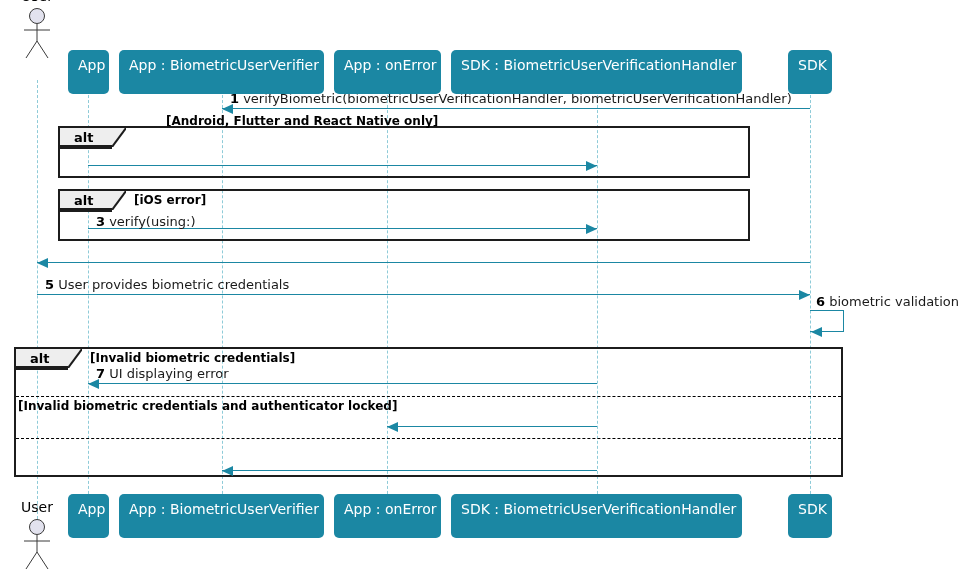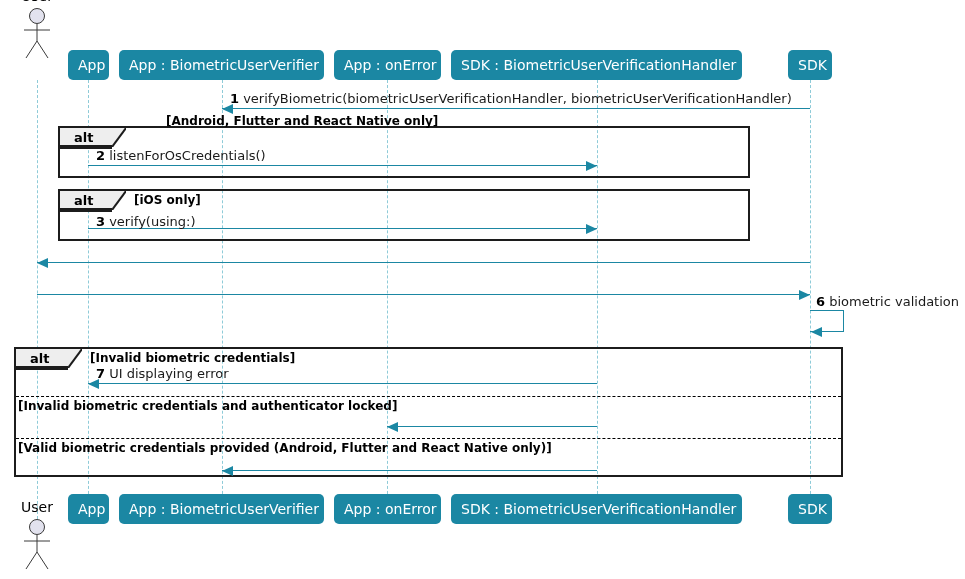--- a/index.html
+++ b/index.html
@@ -24,21 +24,21 @@
     position: absolute;
     width: 0;
     border-left: 1px dashed #8ECBD8;
     z-index: 1;
   }
 
   
   .participant {
     position: absolute;
     box-sizing: border-box;
-    height: 30px;
+    height: 44px;
     line-height: 30px;
     border-radius: 5px;
     color: #ffffff;
     font-size: 14px;
     text-align: center;
     white-space: nowrap;
     z-index: 6;
     padding: 0 10px;
   }
 
@@ -195,50 +195,49 @@
     <div class="frag-tab" style="left: 60px; top: 191px; width: 52px; height: 19px; background: rgb(238, 238, 238); border-top-color: rgb(28, 28, 28); border-right: none; border-bottom-color: rgb(28, 28, 28); border-left-color: rgb(28, 28, 28);"></div>
     <div class="frag-tab-clip" style="left: 112px; top: 191px; width: 14px; height: 19px;"><svg width="14" height="19" viewBox="0 0 14 19">
         <path d="M0,0 L14,0 L0,19 Z" fill="#EEEEEE"></path>
         <path d="M14,0 L0,19 L0,19" fill="none" stroke="#1C1C1C" stroke-width="2"></path>
         <path d="M0,18 L0,19 L0,19" fill="none" stroke="#1C1C1C" stroke-width="2"></path>
         <line x1="0" y1="18" x2="14" y2="18" stroke="none"></line>
         <line x1="0" y1="18" x2="0" y2="18" stroke="#1C1C1C" stroke-width="2"></line>
       </svg></div>
     <div style="position: absolute; left: 60px; top: 210px; width: 52px; height: 0px; border-top: 2px solid rgb(28, 28, 28); z-index: 5;"></div>
     <div class="frag-kw" style="left: 74px; top: 193px;">alt</div>
-    <div class="frag-guard" style="left: 134px; top: 193px;">[iOS only]</div>
+    <div class="frag-guard" style="left: 134px; top: 193px;">[iOS error]</div>
     <div class="frag" style="left: 14px; top: 347px; width: 829px; height: 130px; border-color: rgb(28, 28, 28);"></div>
     <div class="frag-tab" style="left: 16px; top: 349px; width: 52px; height: 19px; background: rgb(238, 238, 238); border-top-color: rgb(28, 28, 28); border-right: none; border-bottom-color: rgb(28, 28, 28); border-left-color: rgb(28, 28, 28);"></div>
     <div class="frag-tab-clip" style="left: 68px; top: 349px; width: 14px; height: 19px;"><svg width="14" height="19" viewBox="0 0 14 19">
         <path d="M0,0 L14,0 L0,19 Z" fill="#EEEEEE"></path>
         <path d="M14,0 L0,19 L0,19" fill="none" stroke="#1C1C1C" stroke-width="2"></path>
         <path d="M0,18 L0,19 L0,19" fill="none" stroke="#1C1C1C" stroke-width="2"></path>
         <line x1="0" y1="18" x2="14" y2="18" stroke="none"></line>
         <line x1="0" y1="18" x2="0" y2="18" stroke="#1C1C1C" stroke-width="2"></line>
       </svg></div>
     <div style="position: absolute; left: 16px; top: 368px; width: 52px; height: 0px; border-top: 2px solid rgb(28, 28, 28); z-index: 5;"></div>
     <div class="frag-kw" style="left: 30px; top: 351px;">alt</div>
     <div class="frag-guard" style="left: 18px; top: 399px;">[Invalid biometric credentials and authenticator locked]</div>
     <div class="frag-guard" style="left: 90px; top: 351px;">[Invalid biometric credentials]</div>
-    <div class="frag-guard" style="left: 18px; top: 441px;">[Valid biometric credentials provided (Android, Flutter and React Native only)]</div>
     <div class="frag-divider" style="left: 16px; top: 396px; width: 825px;"></div>
     <div class="frag-divider" style="left: 16px; top: 438px; width: 825px;"></div>
     <div class="msg-line" style="left: 222px; top: 108px; width: 588px; border-top-color: rgb(27, 135, 163);"></div>
     <div class="arrow-head arrow-left" style="left: 222px; top: 104px;"></div>
     <div class="msg-label" style="left: 230px; top: 91px;"><b>1</b> verifyBiometric(biometricUserVerificationHandler, biometricUserVerificationHandler)</div>
     <div class="msg-line" style="left: 88px; top: 165px; width: 509px; border-top-color: rgb(27, 135, 163);"></div>
     <div class="arrow-head arrow-right" style="left: 586px; top: 161px;"></div>
-    <div class="msg-label" style="left: 96px; top: 148px;"><b>2</b> listenForOsCredentials()</div>
     <div class="msg-line" style="left: 88px; top: 228px; width: 509px; border-top-color: rgb(27, 135, 163);"></div>
     <div class="arrow-head arrow-right" style="left: 586px; top: 224px;"></div>
     <div class="msg-label" style="left: 96px; top: 214px;"><b>3</b> verify(using:)</div>
     <div class="msg-line" style="left: 37px; top: 262px; width: 773px; border-top-color: rgb(27, 135, 163);"></div>
     <div class="arrow-head arrow-left" style="left: 37px; top: 258px;"></div>
     <div class="msg-line" style="left: 37px; top: 294px; width: 773px; border-top-color: rgb(27, 135, 163);"></div>
     <div class="arrow-head arrow-right" style="left: 799px; top: 290px;"></div>
+    <div class="msg-label" style="left: 45px; top: 277px;"><b>5</b> User provides biometric credentials</div>
     <div class="self-msg" style="left: 810px; top: 310px; width: 34px; height: 22px;"></div>
     <div class="arrow-head arrow-left" style="left: 811px; top: 327px;"></div>
     <div class="msg-label" style="left: 816px; top: 294px;"><b>6</b> biometric validation</div>
     <div class="msg-line" style="left: 88px; top: 383px; width: 509px; border-top-color: rgb(27, 135, 163);"></div>
     <div class="arrow-head arrow-left" style="left: 88px; top: 379px;"></div>
     <div class="msg-label" style="left: 96px; top: 366px;"><b>7</b> UI displaying error</div>
     <div class="msg-line" style="left: 387px; top: 426px; width: 210px; border-top-color: rgb(27, 135, 163);"></div>
     <div class="arrow-head arrow-left" style="left: 387px; top: 422px;"></div>
     <div class="msg-line" style="left: 222px; top: 470px; width: 375px; border-top-color: rgb(27, 135, 163);"></div>
     <div class="arrow-head arrow-left" style="left: 222px; top: 466px;"></div>

